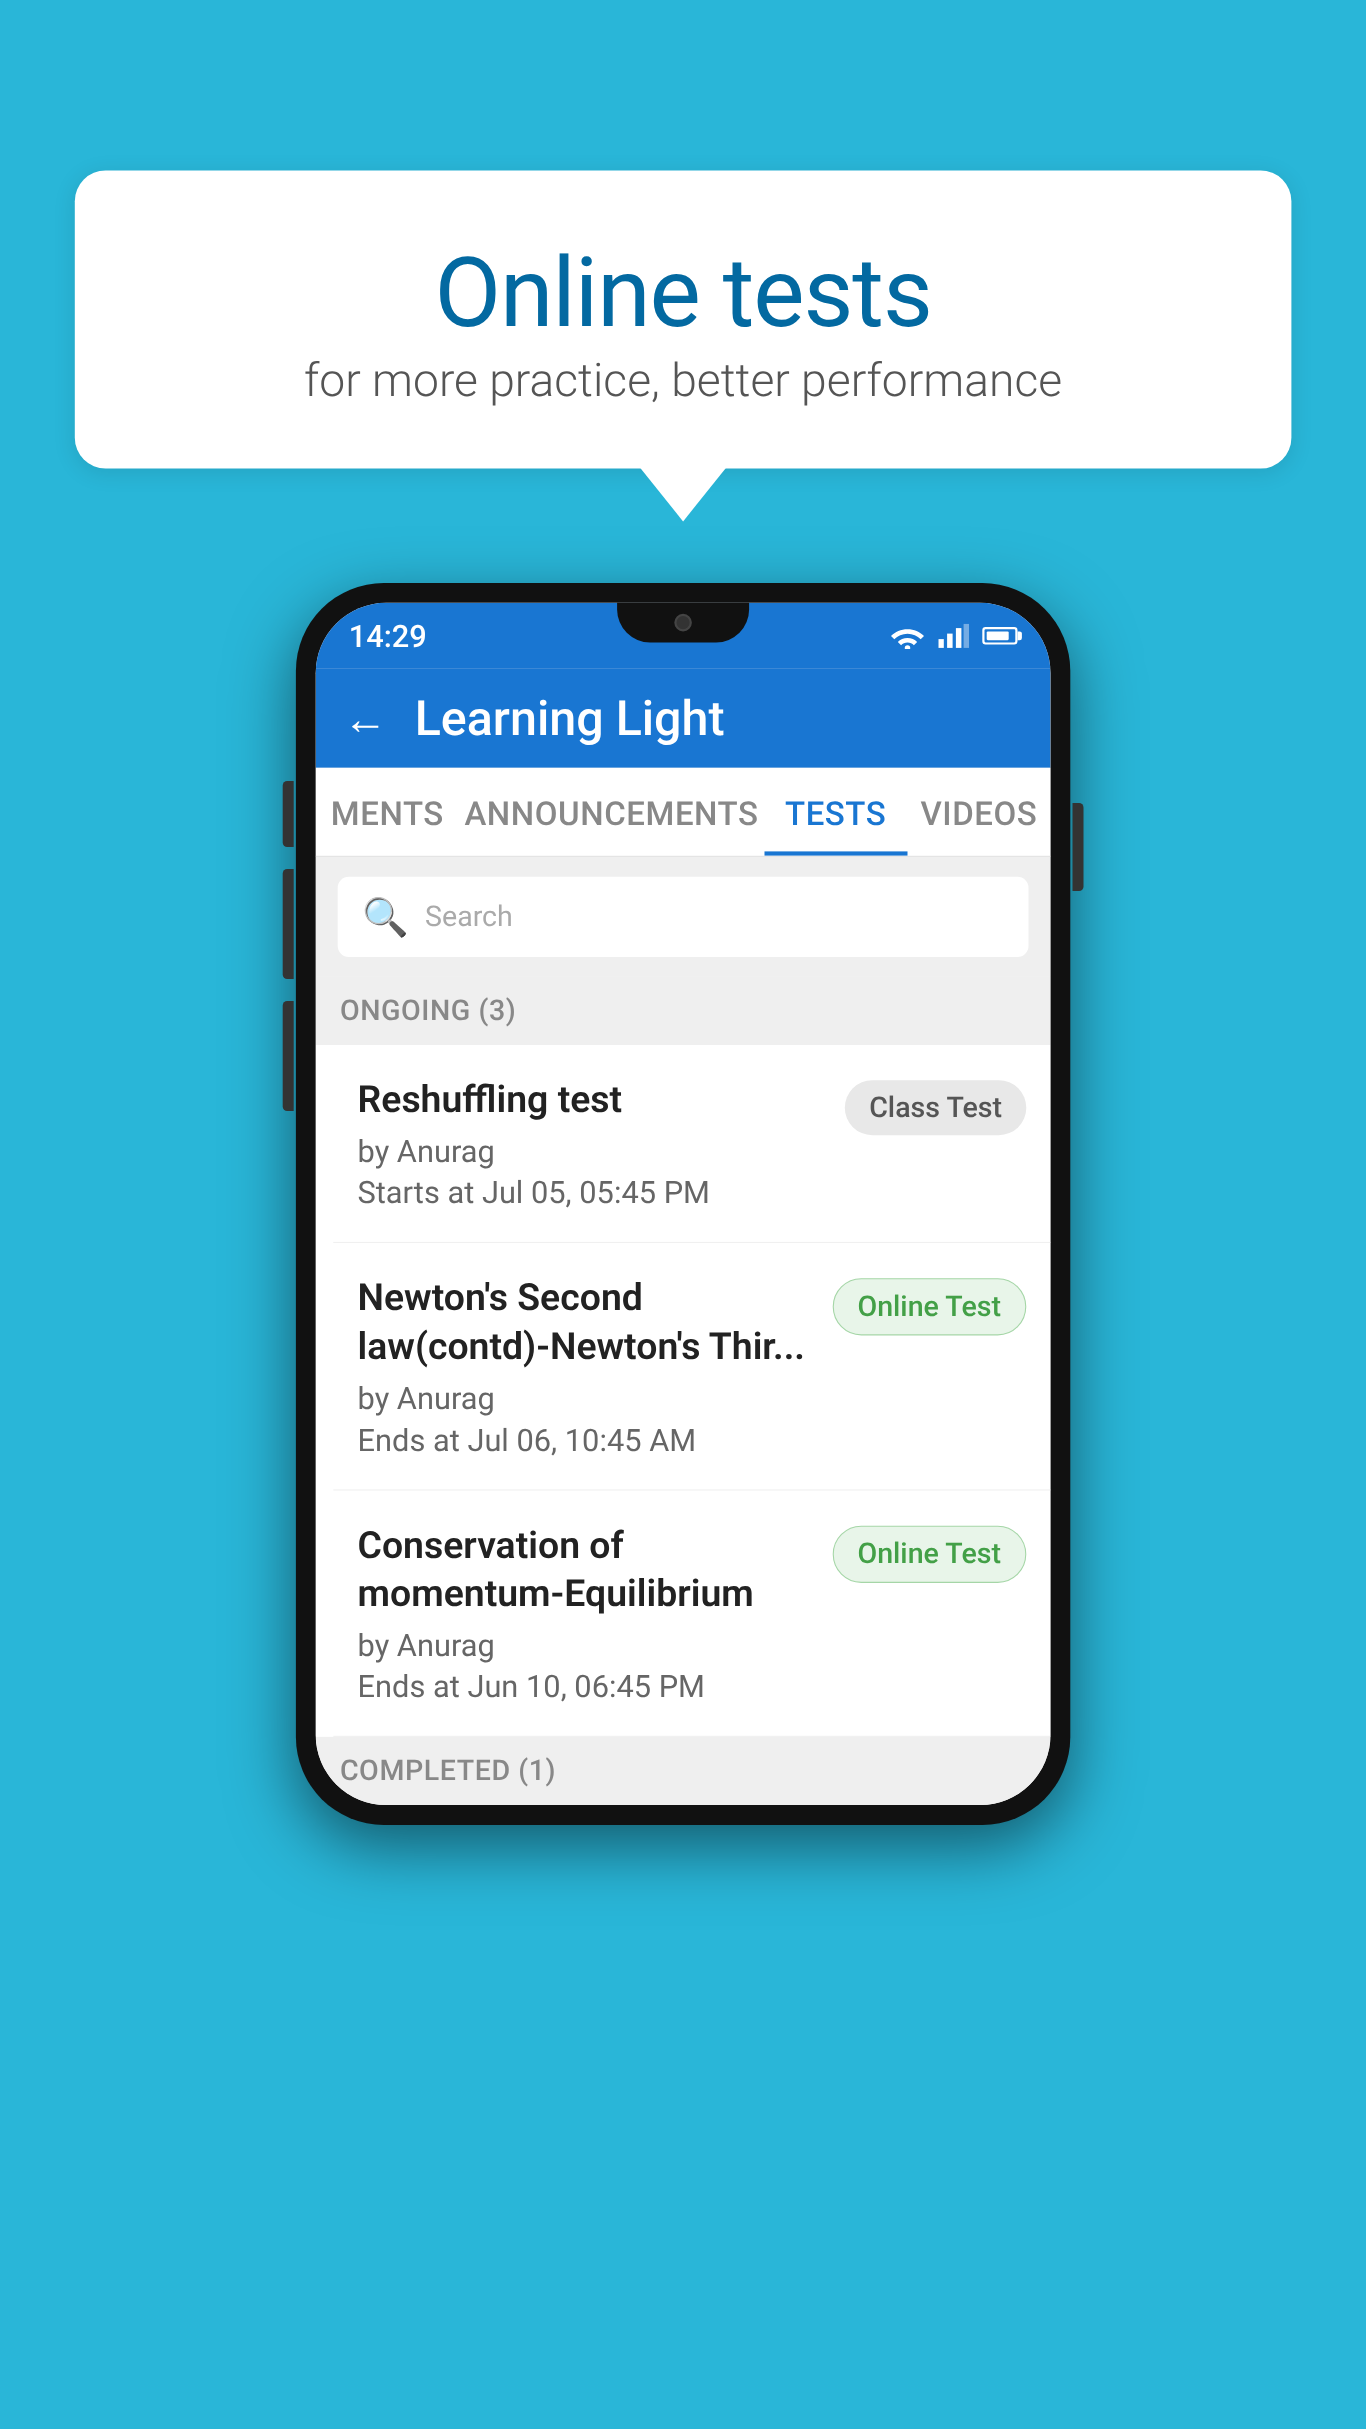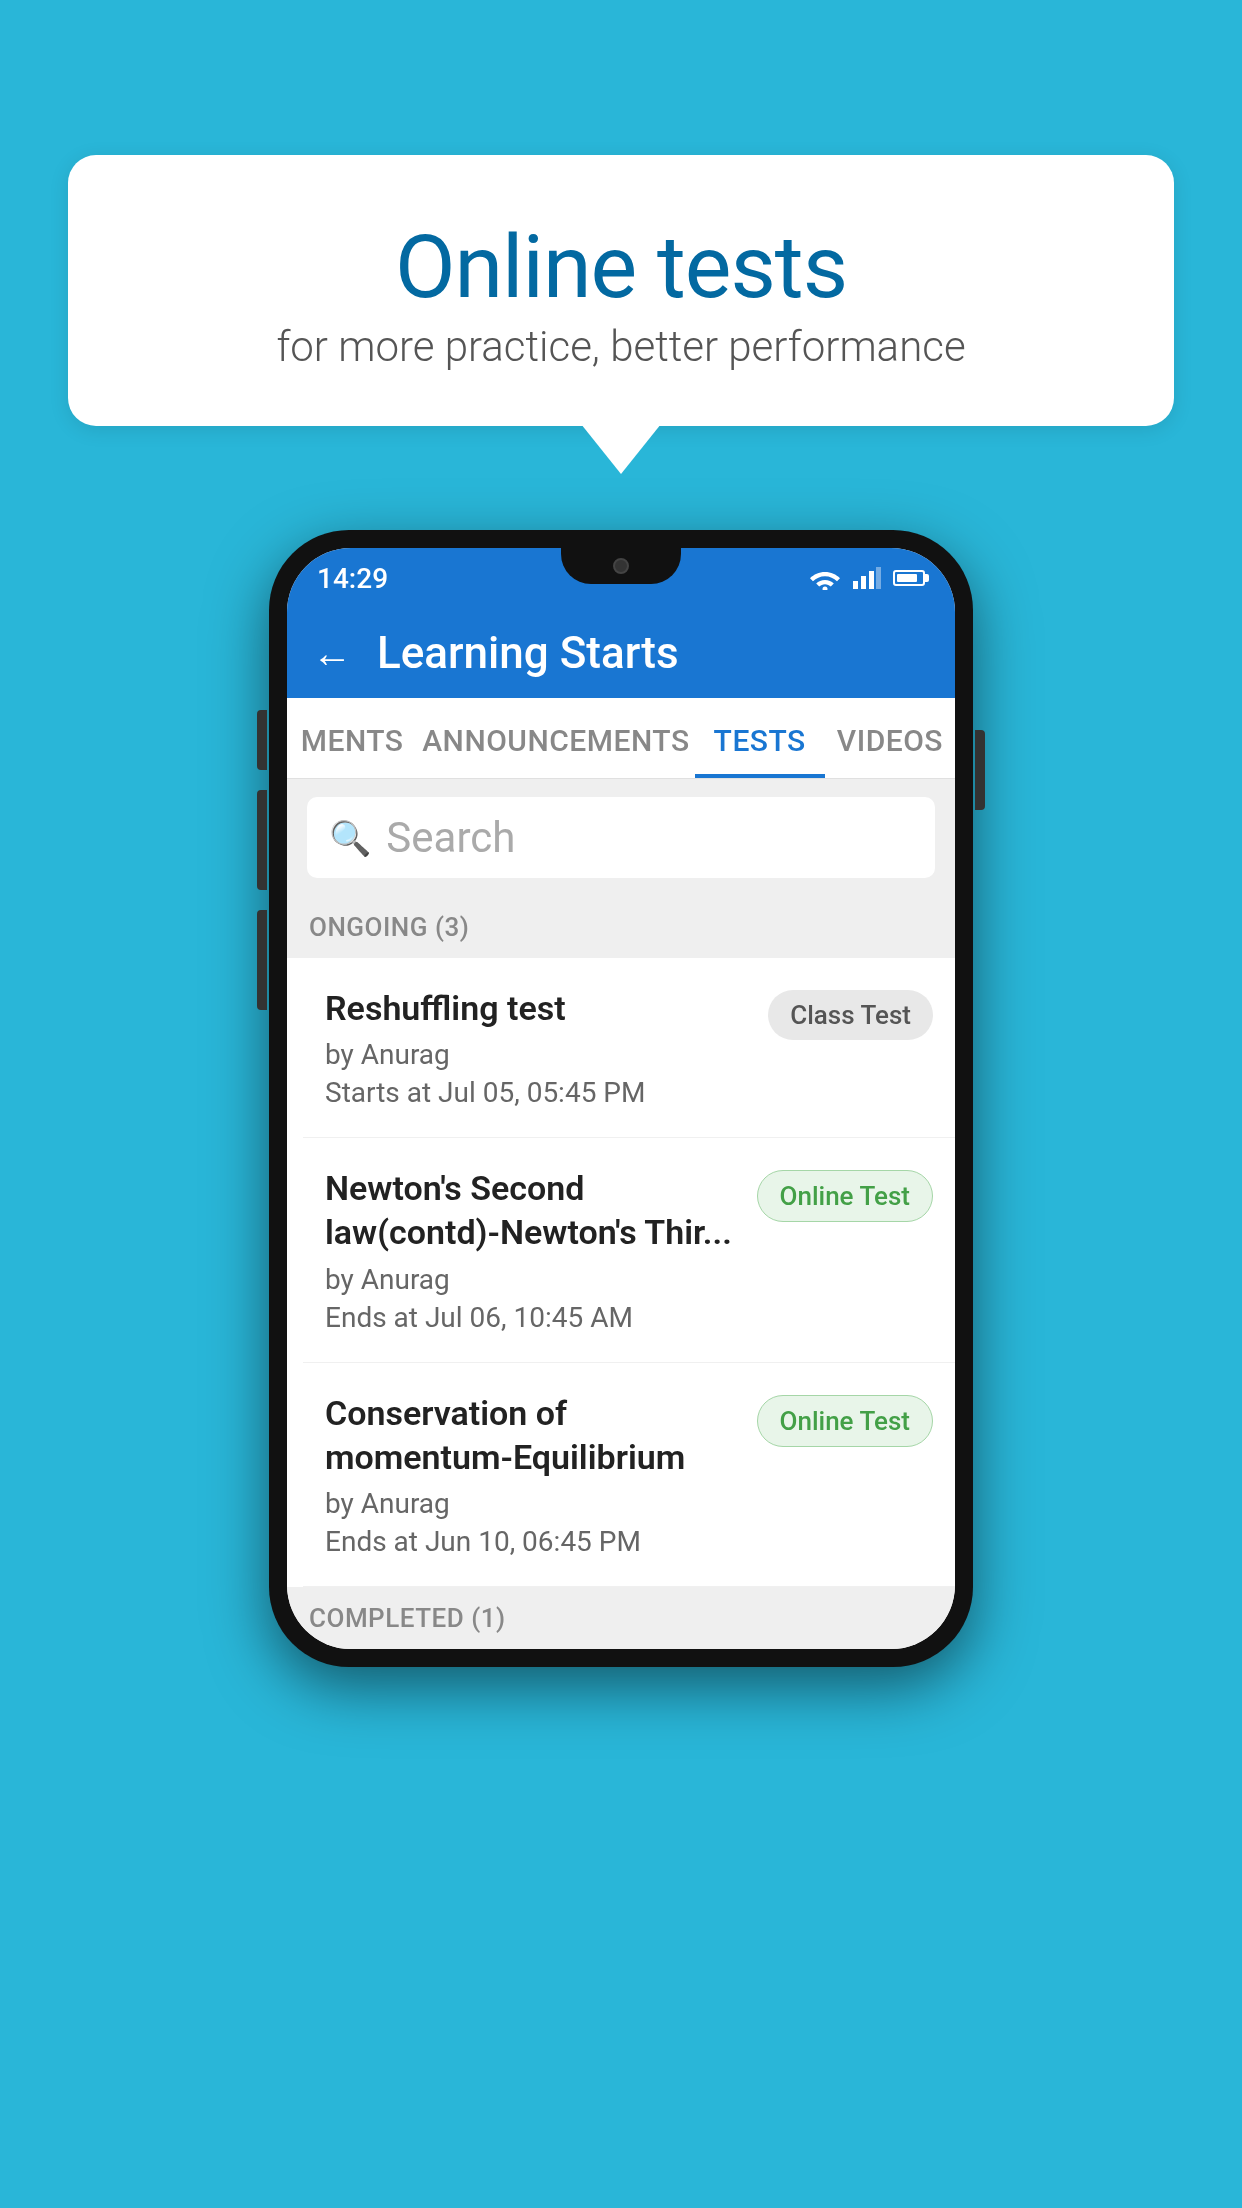--- a/index.html
+++ b/index.html
@@ -194,21 +194,21 @@
       gap: 15px;
     }
 
     .search-icon {
       color: #999;
       font-size: 34px;
     }
 
     .search-placeholder {
       color: #aaa;
-      font-size: 42px;
+      font-size: 26px;
     }
 
     
     .section-header {
       background: #efefef;
       padding: 16px 22px;
     }
 
     .section-label {
       font-size: 26px;
@@ -389,21 +389,21 @@
             <rect x="23" y="0" width="5" height="22" opacity="0.4"></rect>
           </svg>
           <div class="battery-icon">
             <div class="battery-fill"></div>
           </div>
         </div>
       </div>
 
       <div class="app-header">
         <span class="back-arrow">←</span>
-        <span class="app-title">Learning Starts</span>
+        <span class="app-title">Learning Light</span>
       </div>
 
       <div class="tabs-bar">
         <div class="tab-item">
           <span>MENTS</span>
         </div>
         <div class="tab-item">
           <span>ANNOUNCEMENTS</span>
         </div>
         <div class="tab-item active">

